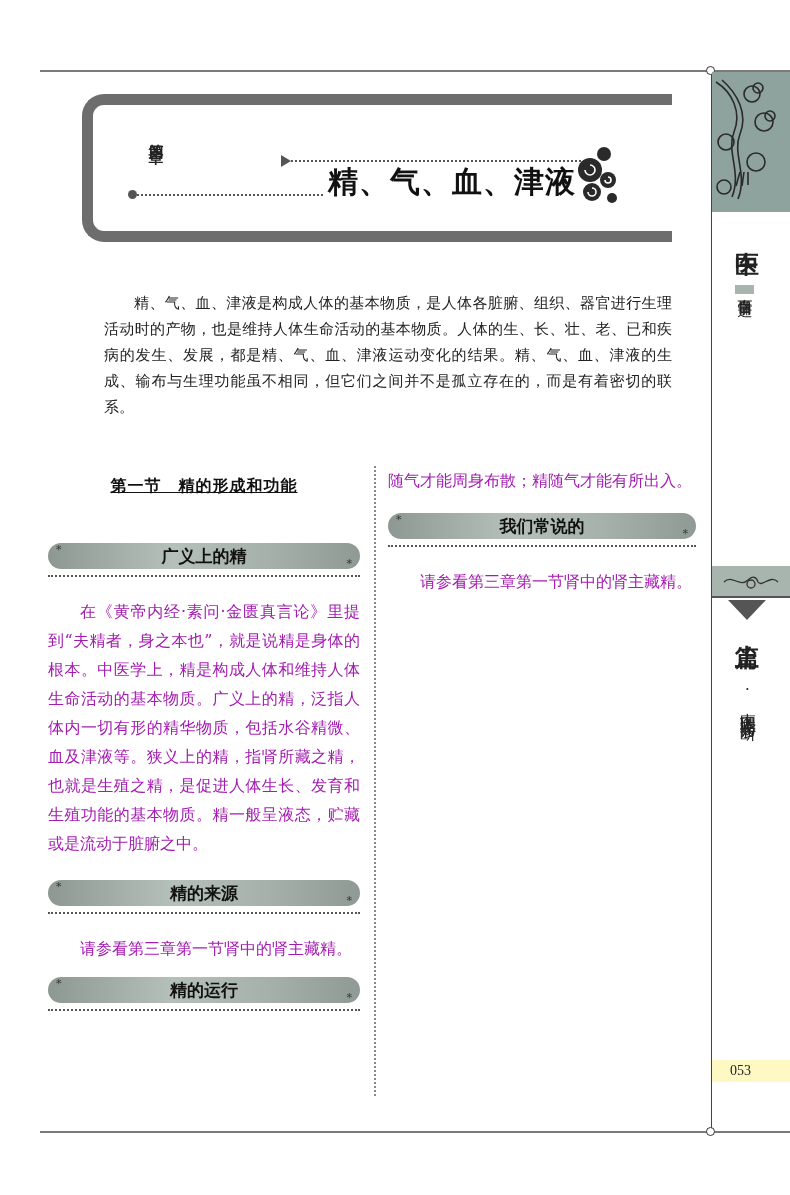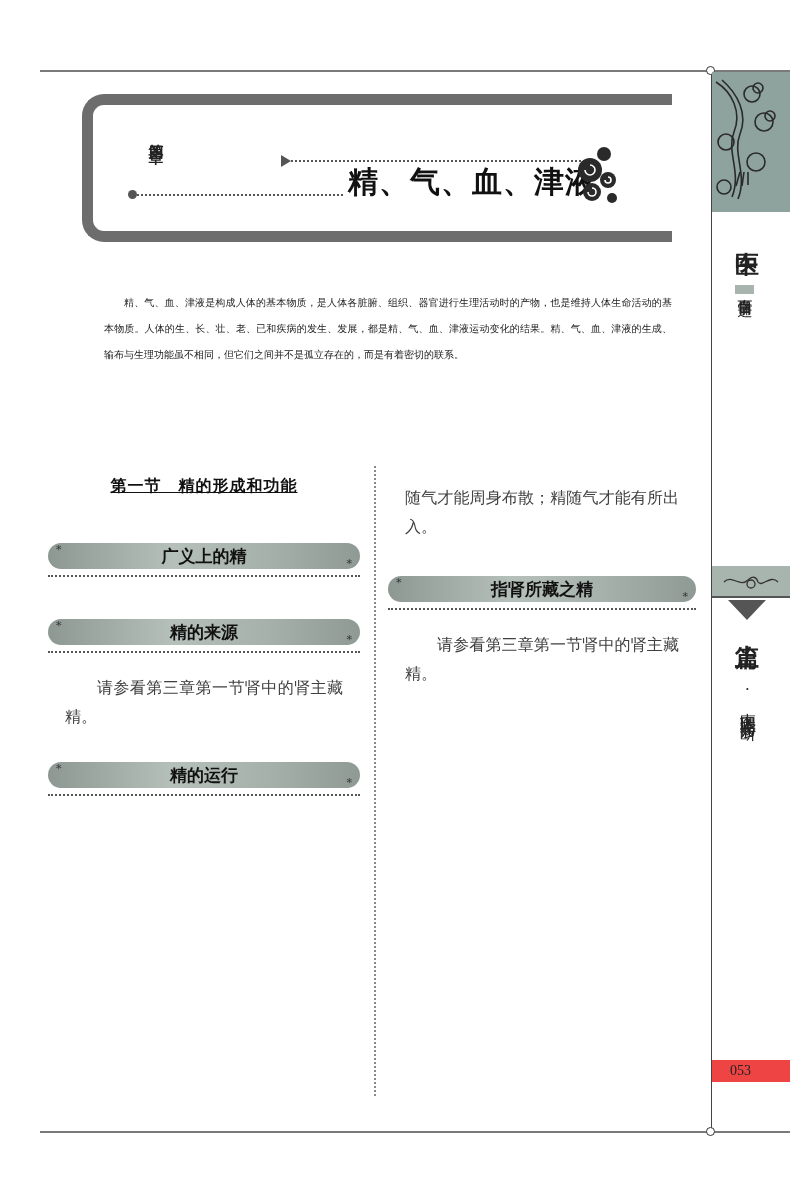--- a/index.html
+++ b/index.html
@@ -14,44 +14,44 @@
   
   .dragon-block{left:712px;top:72px;width:78px;height:140px;background:#8ea39d;}
   .ornament-block{left:712px;top:566px;width:78px;height:30px;background:#a8b4ae;border-bottom:2px solid #555;}
   .down-tri{left:728px;top:600px;width:0;height:0;border-left:19px solid transparent;border-right:19px solid transparent;border-top:20px solid #555;}
   .vert{writing-mode:vertical-rl;text-orientation:upright;}
   .brand-main{left:731px;top:232px;font-size:24px;font-weight:bold;letter-spacing:2px;color:#222;}
   .brand-sub{left:735px;top:285px;font-size:15px;background:#a8b4ae;padding:2px 0;letter-spacing:1px;color:#222;}
   .part-main{left:731px;top:625px;font-size:24px;font-weight:bold;letter-spacing:2px;color:#222;}
   .part-dot{left:745px;top:680px;font-size:15px;}
   .part-sub{left:737px;top:700px;font-size:16px;letter-spacing:2px;color:#222;}
-  .page-num-box{left:712px;top:1060px;width:78px;height:22px;background:#ef4444;
+  .page-num-box{left:712px;top:1060px;width:78px;height:22px;background:#fef9c3;
        font-family:"Liberation Serif",serif;font-size:14px;color:#222;display:flex;align-items:center;padding-left:18px;box-sizing:border-box;}
   
   .banner{left:82px;top:94px;width:590px;height:148px;border:11px solid #6d6d6d;border-right:none;border-radius:22px 0 0 22px;box-sizing:border-box;}
   .chap-num{left:146px;top:132px;font-size:15px;font-weight:bold;letter-spacing:2px;color:#222;}
   .arrow-tri{left:281px;top:155px;width:0;height:0;border-top:6px solid transparent;border-bottom:6px solid transparent;border-left:10px solid #555;}
   .dot-line-1{left:291px;top:160px;width:290px;border-top:2px dotted #555;}
   .dot-line-2{left:134px;top:194px;width:445px;border-top:2px dotted #555;}
   .dot-start{left:128px;top:190px;width:9px;height:9px;border-radius:50%;background:#555;}
-  .chap-title{left:344px;top:162px;font-size:30px;font-weight:bold;color:#111;background:#fff;padding:0 4px;letter-spacing:1px;}
+  .chap-title{left:324px;top:162px;font-size:30px;font-weight:bold;color:#111;background:#fff;padding:0 4px;letter-spacing:1px;}
   .cloud{left:572px;top:140px;width:48px;height:70px;}
   
-  .intro{left:104px;top:290px;width:568px;font-size:10px;line-height:26px;text-indent:2em;color:#222;text-align:justify;}
+  .intro{left:104px;top:290px;width:568px;font-size:15px;line-height:26px;text-indent:2em;color:#222;text-align:justify;}
   
   .col-left{left:48px;top:470px;width:312px;}
   .col-right{left:388px;top:466px;width:308px;}
   .col-divider{left:374px;top:466px;width:0;height:630px;border-left:2px dotted #888;}
   .sec-title{font-size:16px;font-weight:bold;color:#111;text-align:center;margin:6px 0 46px 0;letter-spacing:1px;text-decoration:underline;}
   .sub-head{position:relative;height:26px;border-radius:13px;background:linear-gradient(90deg,#8d9893,#b6c0bb 40%,#a6b1ab 70%,#8f9a95);
       text-align:center;font-size:17px;font-weight:bold;line-height:26px;color:#111;margin:0 0 4px 0;}
   .sub-head-wrap{border-bottom:2px dotted #555;padding-bottom:2px;margin-bottom:20px;}
   .star-l{position:absolute;left:8px;top:-6px;font-size:11px;font-weight:normal;color:#333;}
   .star-r{position:absolute;right:8px;top:8px;font-size:11px;font-weight:normal;color:#333;}
-  .p{font-size:16px;line-height:29px;color:#404040;text-align:justify;margin:17px;}
+  .p{font-size:16px;line-height:29px;color:#a21caf;text-align:justify;margin:0;}
   .ind{text-indent:2em;}
   .gap{height:22px;}
 </style>
 </head>
 <body>
 
 <div class="abs top-rule"></div>
 <div class="abs bottom-rule"></div>
 <div class="abs side-rule"></div>
 <div class="abs knot" style="left:706px;top:66px;"></div>
@@ -114,35 +114,36 @@
 </div>
 
 <div class="abs intro">精、气、血、津液是构成人体的基本物质，是人体各脏腑、组织、器官进行生理活动时的产物，也是维持人体生命活动的基本物质。人体的生、长、壮、老、已和疾病的发生、发展，都是精、气、血、津液运动变化的结果。精、气、血、津液的生成、输布与生理功能虽不相同，但它们之间并不是孤立存在的，而是有着密切的联系。</div>
 
 <div class="abs col-left">
   <div class="sec-title">第一节　精的形成和功能</div>
 
   <div class="sub-head-wrap">
     <div class="sub-head"><span class="star-l">*</span><span>广义上的精</span><span class="star-r">*</span></div>
   </div>
+  <p class="p ind">在《黄帝内经·素问·金匮真言论》里提到“夫精者，身之本也”，就是说精是身体的根本。中医学上，精是构成人体和维持人体生命活动的基本物质。广义上的精，泛指人体内一切有形的精华物质，包括水谷精微、血及津液等。狭义上的精，指肾所藏之精，也就是生殖之精，是促进人体生长、发育和生殖功能的基本物质。精一般呈液态，贮藏或是流动于脏腑之中。</p>
   <div class="gap"></div>
 
   <div class="sub-head-wrap">
     <div class="sub-head"><span class="star-l">*</span><span>精的来源</span><span class="star-r">*</span></div>
   </div>
   <p class="p ind">请参看第三章第一节肾中的肾主藏精。</p>
   <div style="height:14px"></div>
 
   <div class="sub-head-wrap" style="margin-bottom:12px;">
     <div class="sub-head"><span class="star-l">*</span><span>精的运行</span><span class="star-r">*</span></div>
   </div>
 </div>
 
 <div class="abs col-divider"></div>
 
 <div class="abs col-right">
   <p class="p">随气才能周身布散；精随气才能有所出入。</p>
   <div style="height:18px"></div>
   <div class="sub-head-wrap">
-    <div class="sub-head"><span class="star-l">*</span><span>指肾所藏之精</span><span class="star-r">*</span></div>
+    <div class="sub-head"><span class="star-l">*</span><span>我们常说的</span><span class="star-r">*</span></div>
   </div>
   <p class="p ind">请参看第三章第一节肾中的肾主藏精。</p>
 </div>
 
 </body></html>

